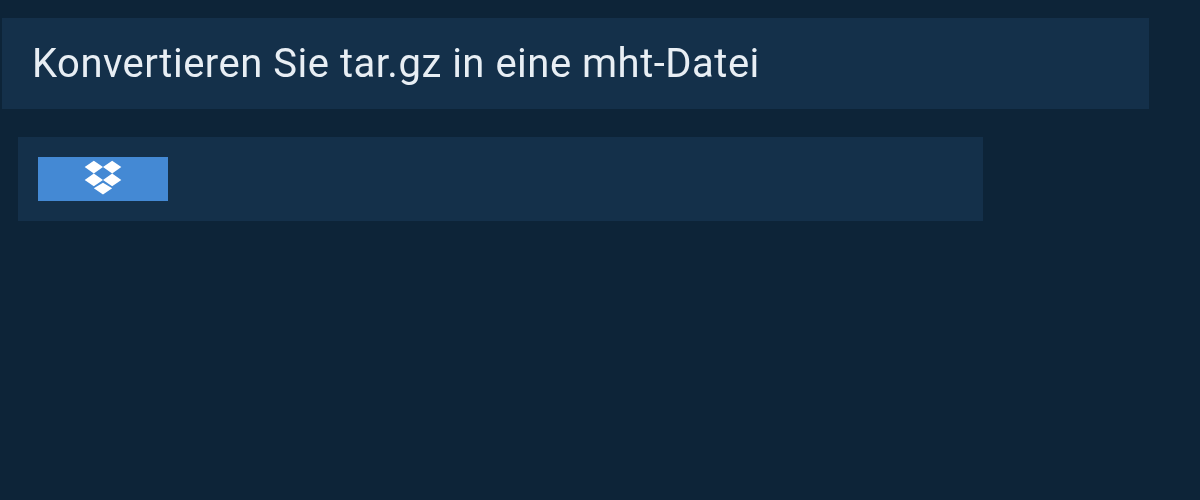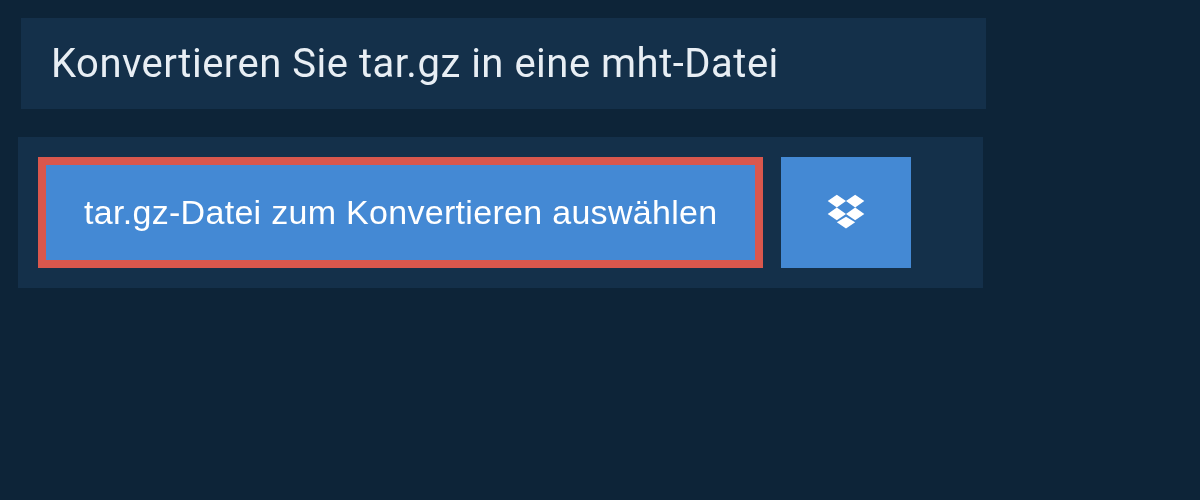--- a/index.html
+++ b/index.html
@@ -10,22 +10,22 @@
     body {
       width: 1200px;
       height: 500px;
       background-color: #0d2438;
       font-family: -apple-system, BlinkMacSystemFont, "Segoe UI", Roboto, Helvetica, Arial, sans-serif;
       overflow: hidden;
     }
     .header-bar {
       background-color: #14304a;
       padding: 22px 30px;
-      margin: 18px 18px 0 21px;
-      width: 965px;
+      margin: 18px 18px 0 2px;
+      width: 1147px;
     }
     .header-title {
       color: #e8eef4;
       font-size: 40px;
       font-weight: 400;
       letter-spacing: 0.5px;
     }
     .upload-panel {
       background-color: #14304a;
       margin: 28px 18px 0 18px;
@@ -69,23 +69,18 @@
     }
   </style>
 </head>
 <body>
 
 <div class="header-bar">
   <h1 class="header-title">Konvertieren Sie tar.gz in eine mht-Datei</h1>
 </div>
 
 <div class="upload-panel">
-  <div class="select-file-wrapper">
-    <button class="select-file-button">
-      <span>tar.gz-Datei zum Konvertieren auswählen</span>
-    </button>
-  </div>
   <button class="dropbox-button">
     <svg class="dropbox-icon" viewBox="0 0 48 48" xmlns="http://www.w3.org/2000/svg">
       <path d="M14 4 L24 11 L14 18 L4 11 Z M34 4 L44 11 L34 18 L24 11 Z M4 25 L14 18 L24 25 L14 32 Z M24 25 L34 18 L44 25 L34 32 Z M14 34 L24 28 L34 34 L24 41 Z"></path>
     </svg>
   </button>
 </div>
 
 </body></html>

